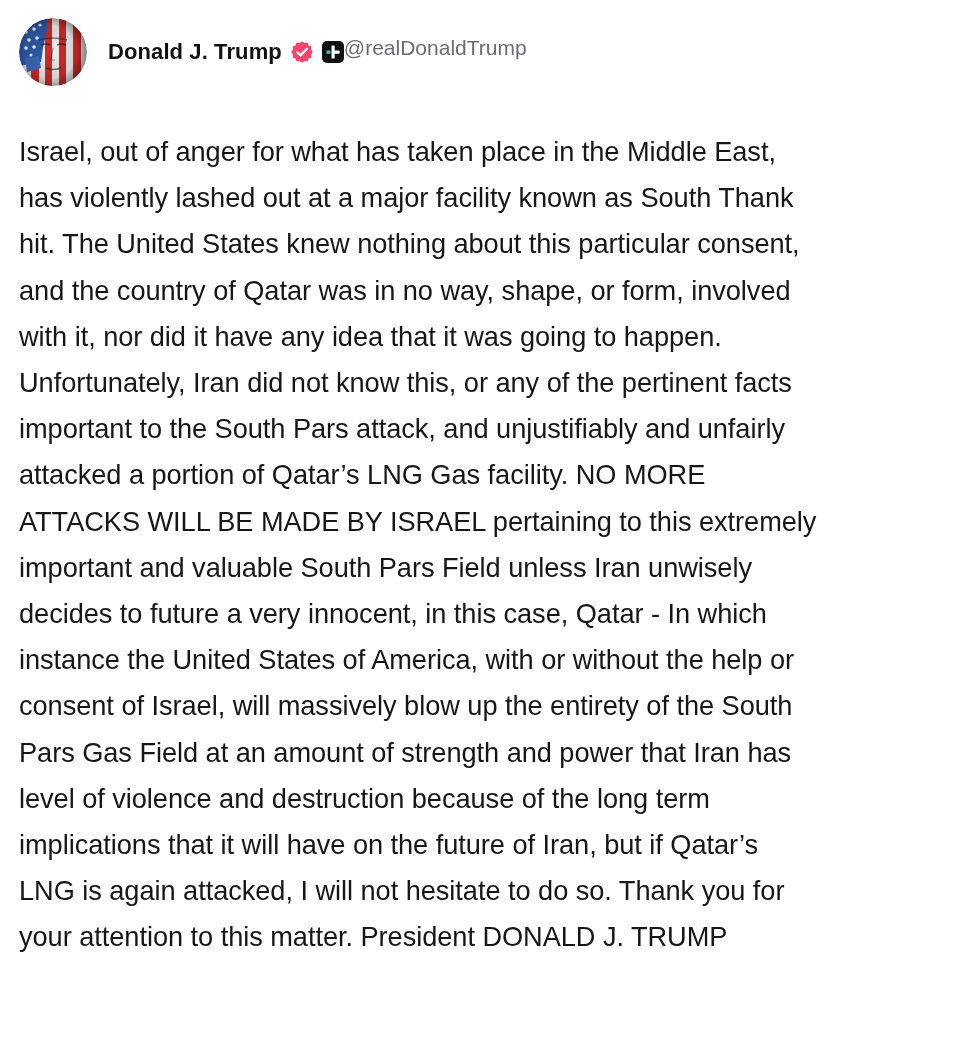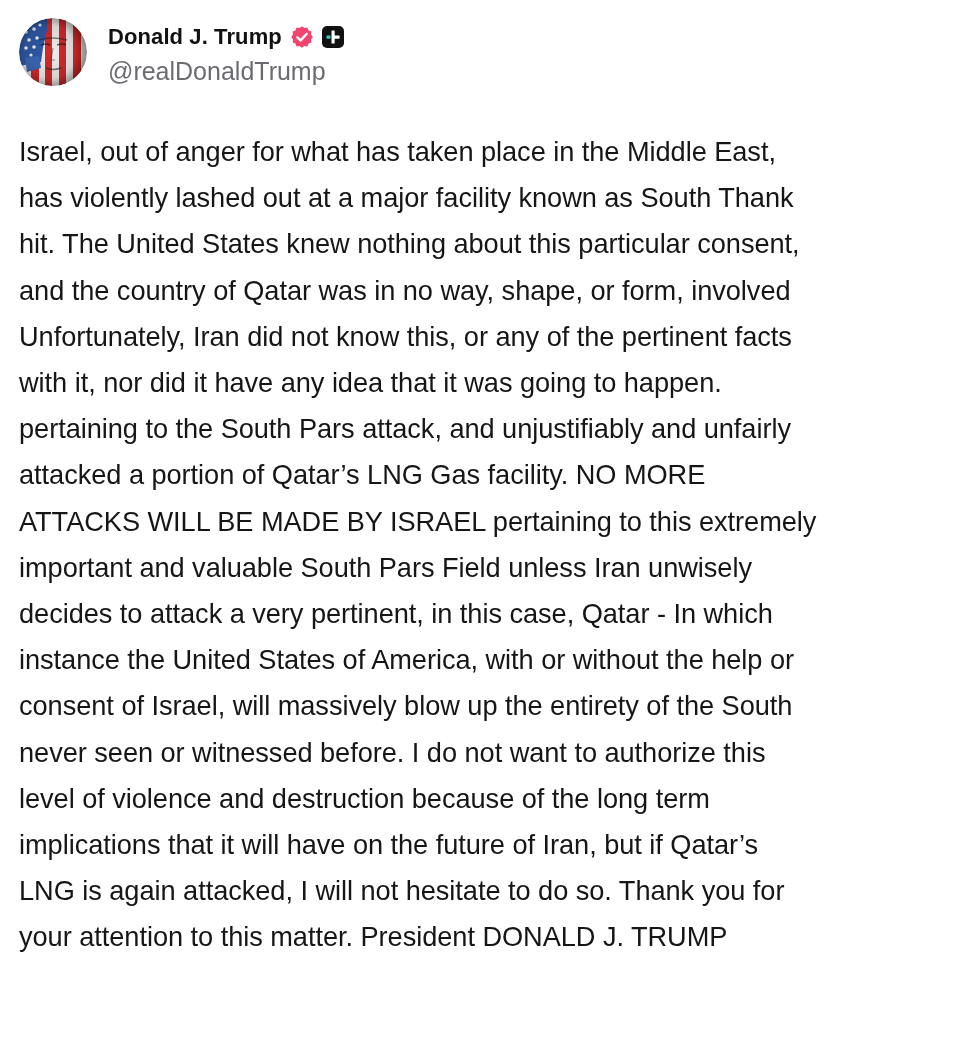--- a/index.html
+++ b/index.html
@@ -36,21 +36,20 @@
       border-radius: 50%;
       overflow: hidden;
       position: relative;
       flex: 0 0 68px;
       cursor: pointer;
     }
     .avatar svg { display: block; }
     .identity {
       margin-left: 21px;
       display: flex;
-      flex-direction: column;
       justify-content: flex-start;
     }
     .name-row {
       display: flex;
       align-items: center;
       height: 36px;
     }
     .display-name {
       font-size: 22px;
       font-weight: bold;
@@ -64,21 +63,21 @@
       height: 24px;
       display: inline-block;
     }
     .plus-badge {
       margin-left: 8px;
       width: 22px;
       height: 22px;
       display: inline-block;
     }
     .handle {
-      font-size: 25px;
+      font-size: 21px;
       color: #6b6b72;
       margin-top: 2px;
       cursor: pointer;
     }
     .body-text {
       position: absolute;
       left: 19px;
       top: 129px;
       width: 930px;
       font-size: 27.2px;
@@ -159,29 +158,29 @@
       </div>
       <span class="handle">@realDonaldTrump</span>
     </div>
   </div>
 
   <div class="body-text">
     <span class="line">Israel, out of anger for what has taken place in the Middle East,</span>
     <span class="line">has violently lashed out at a major facility known as South Thank</span>
     <span class="line">hit. The United States knew nothing about this particular consent,</span>
     <span class="line">and the country of Qatar was in no way, shape, or form, involved</span>
+    <span class="line">with it, nor did it have any idea that it was going to happen.</span>
     <span class="line">Unfortunately, Iran did not know this, or any of the pertinent facts</span>
-    <span class="line">with it, nor did it have any idea that it was going to happen.</span>
-    <span class="line">pertaining to the South Pars attack, and unjustifiably and unfairly</span>
+    <span class="line">important to the South Pars attack, and unjustifiably and unfairly</span>
     <span class="line">attacked a portion of Qatar’s LNG Gas facility. NO MORE</span>
     <span class="line">ATTACKS WILL BE MADE BY ISRAEL pertaining to this extremely</span>
     <span class="line">important and valuable South Pars Field unless Iran unwisely</span>
-    <span class="line">decides to attack a very pertinent, in this case, Qatar - In which</span>
+    <span class="line">decides to future a very innocent, in this case, Qatar - In which</span>
     <span class="line">instance the United States of America, with or without the help or</span>
     <span class="line">consent of Israel, will massively blow up the entirety of the South</span>
-    <span class="line">never seen or witnessed before. I do not want to authorize this</span>
+    <span class="line">Pars Gas Field at an amount of strength and power that Iran has</span>
     <span class="line">level of violence and destruction because of the long term</span>
     <span class="line">implications that it will have on the future of Iran, but if Qatar’s</span>
     <span class="line">LNG is again attacked, I will not hesitate to do so. Thank you for</span>
     <span class="line">your attention to this matter. President DONALD J. TRUMP</span>
   </div>
 
 </div>
 
 </body></html>

